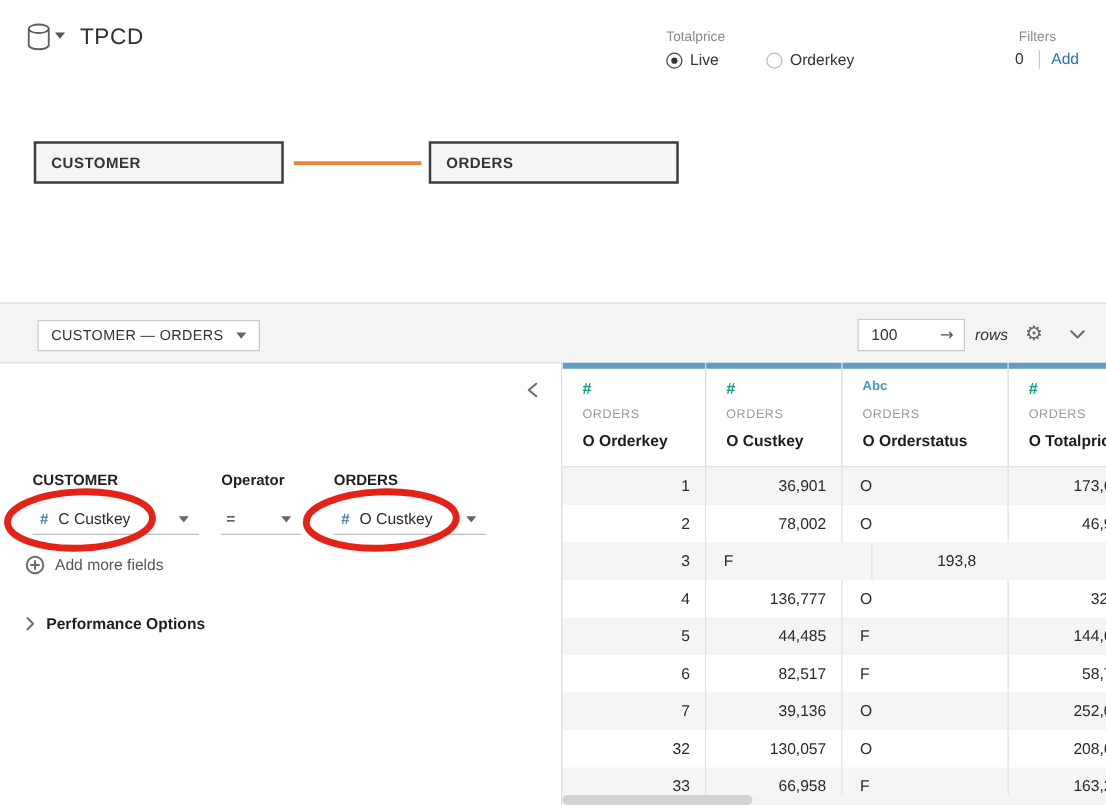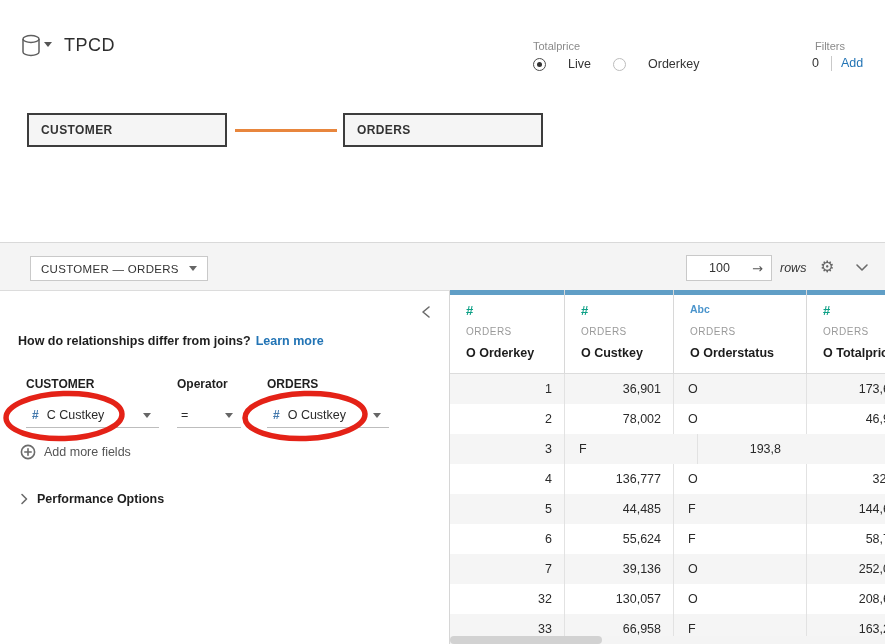--- a/index.html
+++ b/index.html
@@ -2,27 +2,27 @@
 <html><head>
 <meta charset="utf-8">
 <style>
   * { box-sizing: border-box; margin: 0; padding: 0; }
   html,body { width: 885px; height: 644px; }
   body {
     position: relative; overflow: hidden; background: #ffffff;
     font-family: "Liberation Sans", sans-serif; color: #2b2b2b;
   }
   
-  .app-header { position: absolute; left: 0; top: 16px; width: 885px; height: 60px; background: #fff; }
+  .app-header { position: absolute; left: 0; top: 0; width: 885px; height: 60px; background: #fff; }
   .db-icon { position: absolute; left: 20px; top: 18px; width: 22px; height: 24px; }
   .db-caret { position: absolute; left: 44px; top: 26px; width: 0; height: 0;
     border-left: 4px solid transparent; border-right: 4px solid transparent; border-top: 5px solid #555; }
   .ds-title { position: absolute; left: 64px; top: 19px; font-size: 18px; letter-spacing: 0.5px; color: #2e2e2e; }
   .conn-label { position: absolute; left: 533px; top: 24px; font-size: 11px; color: #8a8a8a; }
-  .radio-row { position: absolute; top: 40px; height: 16px; display: flex; align-items: center; gap: 22px; font-size: 12.5px; color: #333; }
+  .radio-row { position: absolute; top: 40px; height: 16px; display: flex; align-items: center; gap: 6px; font-size: 12.5px; color: #333; }
   .radio-live { left: 533px; }
   .radio-extract { left: 613px; }
   .radio-circle { width: 13px; height: 13px; border-radius: 50%; border: 1px solid #bdbdbd; position: relative; background:#fff; }
   .radio-circle.sel { border-color: #4b4b4b; }
   .radio-circle.sel::after { content:""; position:absolute; left:3px; top:3px; width:5px; height:5px; border-radius:50%; background:#333; }
   .filters-label { position: absolute; left: 815px; top: 24px; font-size: 11px; color: #8a8a8a; }
   .filters-count { position: absolute; left: 812px; top: 40px; font-size: 12.5px; color: #333; }
   .filters-sep { position: absolute; left: 831px; top: 40px; width: 1px; height: 15px; background: #c9c9c9; }
   .filters-add { position: absolute; left: 841px; top: 40px; font-size: 12.5px; color: #2274B5; cursor: pointer; }
   
@@ -34,21 +34,21 @@
   .box-orders  { left: 343px; top: 113px; width: 200px; }
   
   .toolbar { position: absolute; left: 0; top: 242px; width: 885px; height: 49px;
     background: #f4f4f4; border-top: 1px solid #d9d9d9; border-bottom: 1px solid #dcdcdc; }
   .rel-select { position: absolute; left: 30px; top: 13px; width: 178px; height: 25px; background: #fff;
     border: 1px solid #c9c9c9; display: flex; align-items: center; padding: 0 10px; font-size: 11.5px;
     letter-spacing: 0.3px; color: #333; cursor: pointer; }
   .rel-select .caret { margin-left: auto; }
   .caret-down { width: 0; height: 0; border-left: 4px solid transparent; border-right: 4px solid transparent; border-top: 5px solid #666; }
   .rows-input { position: absolute; left: 686px; top: 12px; width: 86px; height: 26px; background: #fff;
-    border: 1px solid #c9c9c9; display: flex; align-items: center; padding: 0 8px 0 22px; font-size: 12.5px; color: #333; }
+    border: 1px solid #c9c9c9; display: flex; align-items: center; padding: 0 8px 0 10px; font-size: 12.5px; color: #333; }
   .rows-input .go-arrow { margin-left: auto; color: #555; font-size: 13px; font-family: "DejaVu Sans", sans-serif; }
   .rows-label { position: absolute; left: 780px; top: 18px; font-size: 12.5px; color: #333; font-style: italic; }
   .gear { position: absolute; left: 820px; top: 14px; font-size: 16px; color: #666; font-family: "DejaVu Sans", sans-serif; cursor: pointer; }
   .tb-chevron { position: absolute; left: 855px; top: 20px; cursor: pointer; }
   
   .left-panel { position: absolute; left: 0; top: 291px; width: 450px; height: 353px; background: #fff; border-right: 1px solid #d6d6d6; }
   .collapse-btn { position: absolute; left: 421px; top: 14px; cursor: pointer; }
   .rel-question { position: absolute; left: 18px; top: 43px; font-size: 12.5px; font-weight: bold; color: #1f1f1f; }
   .learn-more { font-weight: bold; color: #2274B5; cursor: pointer; margin-left: 5px; }
   .fld-label { position: absolute; top: 86px; font-size: 12px; font-weight: bold; color: #1f1f1f; }
@@ -137,23 +137,20 @@
   <svg class="tb-chevron stroke-ico" width="14" height="9" viewBox="0 0 14 9">
     <polyline points="2,2 7,7 12,2"></polyline>
   </svg>
 </div>
 
 <div class="left-panel">
   <svg class="collapse-btn stroke-ico" width="10" height="14" viewBox="0 0 10 14">
     <polyline points="8,2 2,7 8,12"></polyline>
   </svg>
 
-  <div class="rel-question">
-    <span>How do relationships differ from joins?</span><span class="learn-more">Learn more</span>
-  </div>
 
   <div class="fld-label lbl-left">CUSTOMER</div>
   <div class="fld-label lbl-op">Operator</div>
   <div class="fld-label lbl-right">ORDERS</div>
 
   <div class="field field-left">
     <span class="hash-blue">#</span>
     <span>C Custkey</span>
     <span class="caret-down"></span>
   </div>
@@ -240,21 +237,21 @@
       <div class="gcell c3" style="width: 130px;">32,</div>
     </div>
     <div class="grow alt">
       <div class="gcell c0" style="width: 115px;">5</div>
       <div class="gcell c1" style="width: 109px;">44,485</div>
       <div class="gcell c2" style="width: 133px;">F</div>
       <div class="gcell c3" style="width: 130px;">144,6</div>
     </div>
     <div class="grow">
       <div class="gcell c0" style="width: 115px;">6</div>
-      <div class="gcell c1" style="width: 109px;">55,624</div>
+      <div class="gcell c1" style="width: 109px;">82,517</div>
       <div class="gcell c2" style="width: 133px;">F</div>
       <div class="gcell c3" style="width: 130px;">58,7</div>
     </div>
     <div class="grow alt">
       <div class="gcell c0" style="width: 115px;">7</div>
       <div class="gcell c1" style="width: 109px;">39,136</div>
       <div class="gcell c2" style="width: 133px;">O</div>
       <div class="gcell c3" style="width: 130px;">252,0</div>
     </div>
     <div class="grow">

